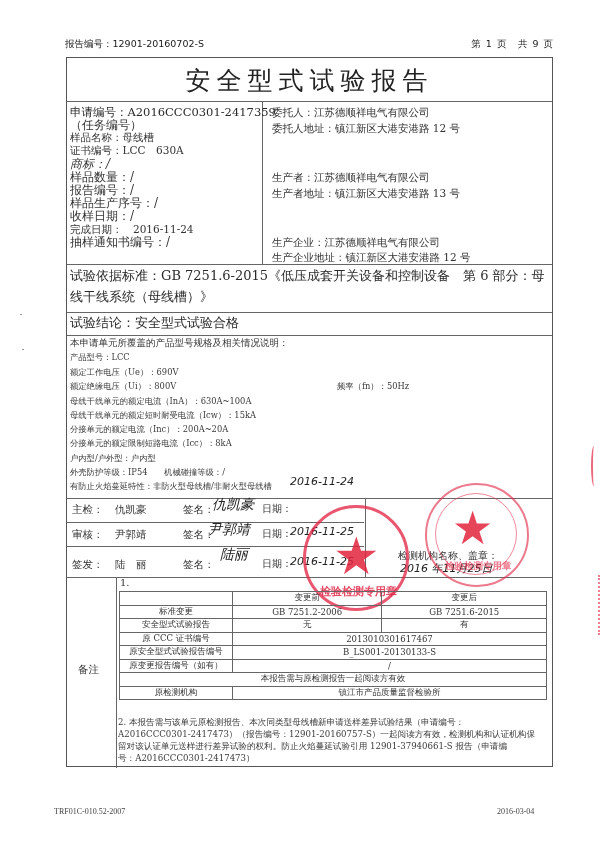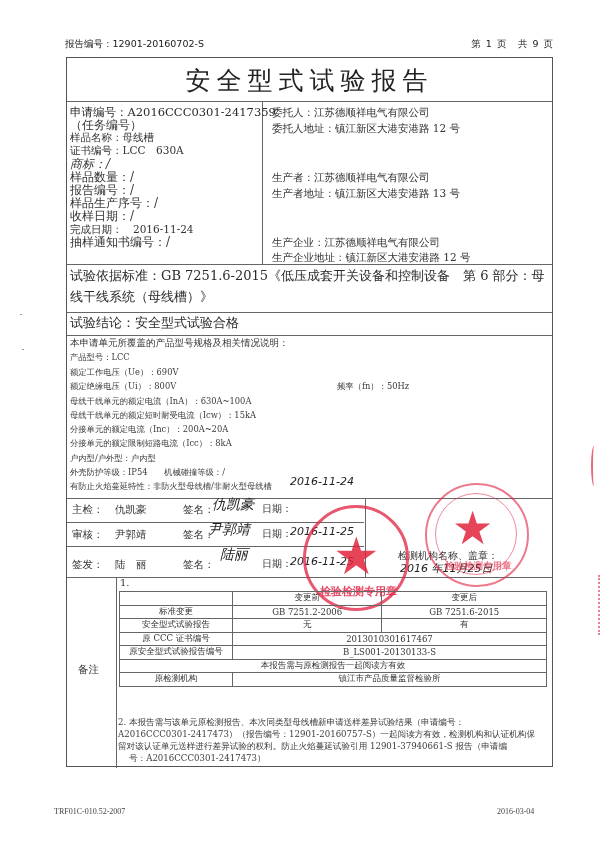--- a/index.html
+++ b/index.html
@@ -158,33 +158,37 @@
   </tr>
   <tr>
     <td>原 CCC 证书编号</td>
     <td colspan="2">2013010301617467</td>
   </tr>
   <tr>
     <td>原安全型式试验报告编号</td>
     <td colspan="2">B_LS001-20130133-S</td>
   </tr>
   <tr>
+    <td>原变更报告编号（如有）</td>
+    <td colspan="2">/</td>
+  </tr>
+  <tr>
     <td colspan="3">本报告需与原检测报告一起阅读方有效</td>
   </tr>
   <tr>
     <td>原检测机构</td>
     <td colspan="2">镇江市产品质量监督检验所</td>
   </tr>
 </tbody>
   </table>
 
 <div class="t t-sm" style="left:118px; top:717px; font-size:8.6px;">2. 本报告需与该单元原检测报告、本次同类型母线槽新申请送样差异试验结果（申请编号：</div>
 <div class="t t-sm" style="left:118px; top:729px; font-size:8.6px;">A2016CCC0301-2417473）（报告编号：12901-20160757-S）一起阅读方有效，检测机构和认证机构保</div>
 <div class="t t-sm" style="left:118px; top:741px; font-size:8.6px;">留对该认证单元送样进行差异试验的权利。防止火焰蔓延试验引用 12901-37940661-S 报告（申请编</div>
-<div class="t t-sm" style="left:118px; top:753px; font-size:8.6px;margin-left:11px;">号：A2016CCC0301-2417473）</div>
+<div class="t t-sm" style="left:118px; top:753px; font-size:8.6px;">号：A2016CCC0301-2417473）</div>
 
 <div class="abs ftr" style="left:54px;">TRF01C-010.52-2007</div>
 <div class="abs ftr" style="left:497px;">2016-03-04</div>
 
 <div class="speck" style="left:20px; top:314px;"></div>
 <div class="speck" style="left:22px; top:349px;"></div>
 <div class="abs" style="left:591px; top:446px; width:4px; height:40px; border-left:2px solid rgba(225,40,70,0.7); border-radius:50%;"></div>
 <div class="abs" style="left:598px; top:575px; width:2px; height:60px; border-left:2px dotted rgba(225,40,70,0.6);"></div>
 
 </body></html>

